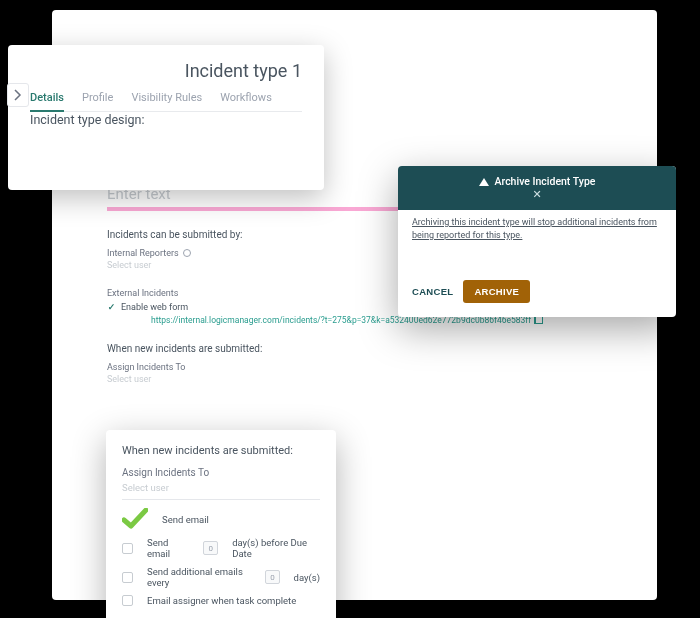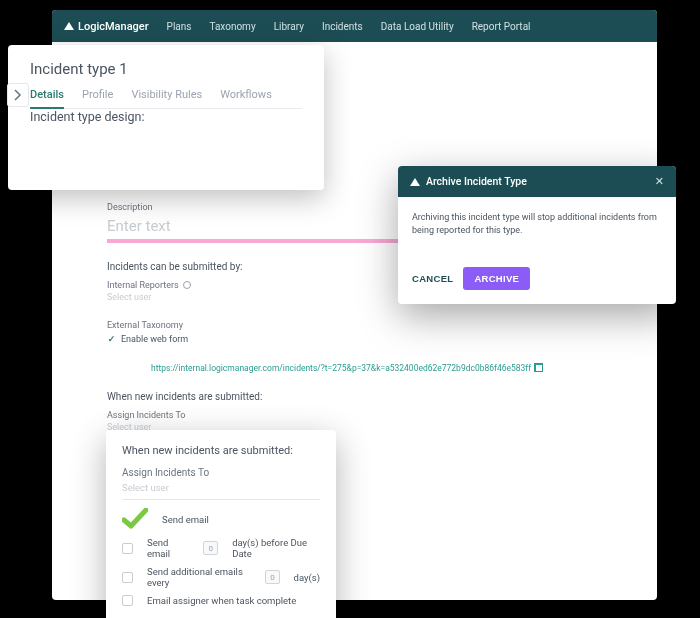--- a/index.html
+++ b/index.html
@@ -12,85 +12,73 @@
 .main-content { padding: 20px 15px 20px 55px; }
 .field-block { margin-bottom: 18px; }
 .field-label { font-size: 9px; color: #6b7280; margin-bottom: 3px; }
 .field-input-placeholder { font-size: 15px; color: #c7ccd1; border-bottom: 4px solid #f9a8d4; padding: 2px 0 4px; }
 .section-title { font-size: 10px; color: #4a5560; margin: 16px 0 8px; }
 .sub-label { font-size: 9px; color: #6b7280; margin-bottom: 2px; display: flex; align-items: center; gap: 4px; }
 .gear { width: 8px; height: 8px; border: 1px solid #9ca3af; border-radius: 50%; position: relative; }
 .select-placeholder { font-size: 9px; color: #c7ccd1; }
 .checkbox-row { display: flex; align-items: center; gap: 5px; font-size: 9px; color: #4a5560; margin-top: 4px; }
 .check-small { width: 9px; height: 9px; display: inline-flex; align-items: center; justify-content: center; color: #2a7a6f; font-size: 9px; font-weight: bold; }
-.url-link { font-size: 8.5px; color: #2a9d8f; word-break: break-all; display: flex; align-items: center; gap: 4px; margin-top: 19px; padding-left: 44px; }
+.url-link { font-size: 8.5px; color: #2a9d8f; word-break: break-all; display: flex; align-items: center; gap: 4px; margin-top: 3px; padding-left: 44px; }
 .copy-icon { width: 8px; height: 8px; border: 1px solid #2a9d8f; position: relative; }
 .copy-icon::after { content: ""; position: absolute; left: -2px; top: -2px; width: 8px; height: 8px; border: 1px solid #2a9d8f; border-right: 0; border-bottom: 0; }
 .top-card { position: absolute; left: 8px; top: 45px; width: 316px; height: 145px; background: #fff; border-radius: 4px; box-shadow: 0 8px 28px rgba(0,0,0,0.25); padding: 15px 22px; z-index: 10; }
 .chevron-btn { position: absolute; left: -1px; top: 38px; width: 22px; height: 24px; background: #fff; border: 1px solid #e5e7eb; border-radius: 3px; display: flex; align-items: center; justify-content: center; cursor: pointer; }
 .chevron-btn svg { width: 8px; height: 12px; }
-.card-title { font-size: 15px; color: #4a5560; font-weight: 400; margin-bottom: 10px; }
+.card-title { font-size: 18px; color: #4a5560; font-weight: 400; margin-bottom: 10px; text-align: right; }
 .tabs { display: flex; gap: 18px; border-bottom: 1px solid #e8eaed; }
 .tab { font-size: 11px; color: #9ca3af; padding-bottom: 6px; cursor: pointer; border-bottom: 2px solid transparent; margin-bottom: -1px; }
 .tab.active { color: #2a7a6f; border-bottom-color: #2a7a6f; font-weight: 500; }
 .design-label { font-size: 12.5px; color: #4a5560; }
 .bottom-card { position: absolute; left: 106px; top: 430px; width: 230px; background: #fff; border-radius: 4px; box-shadow: 0 10px 34px rgba(0,0,0,0.30); padding: 14px 16px 18px; z-index: 10; }
 .bc-title { font-size: 11px; color: #4a5560; margin-bottom: 10px; }
 .bc-section-label { font-size: 10px; color: #6b7280; margin-bottom: 2px; }
 .bc-select { font-size: 9.5px; color: #c7ccd1; border-bottom: 1px solid #e5e7eb; padding: 2px 0 6px; margin-bottom: 8px; }
 .bc-row { display: flex; align-items: center; gap: 14px; font-size: 9.5px; color: #4a5560; margin: 7px 0; }
 .big-check { width: 26px; height: 22px; position: relative; flex-shrink: 0; }
 .cb-empty { width: 11px; height: 11px; border: 1px solid #c7ccd1; border-radius: 2px; flex-shrink: 0; }
 .num-box { width: 16px; height: 14px; border: 1px solid #d1d5db; border-radius: 2px; display: inline-flex; align-items: center; justify-content: center; font-size: 8px; color: #9ca3af; background: #f8f9fa; }
 .modal { position: absolute; left: 398px; top: 166px; width: 278px; background: #fff; border-radius: 4px; box-shadow: 0 12px 38px rgba(0,0,0,0.35); z-index: 20; overflow: hidden; }
-.modal-header { background: #1d4d54; color: #fff; padding: 9px 12px; display: flex; align-items: center; justify-content: space-between; font-size: 10.5px; font-weight: 500; }
+.modal-header { background: #1d4d54; color: #fff; padding: 9px 12px; display: flex; align-items: center; justify-content: space-between; font-size: 10.5px; font-weight: 500; flex-direction: column; }
 .modal-header-left { display: flex; align-items: center; gap: 6px; }
 .warning-triangle { width: 0; height: 0; border-left: 5px solid transparent; border-right: 5px solid transparent; border-bottom: 8px solid #fff; position: relative; }
 .close-x { cursor: pointer; font-size: 11px; color: #cfe0e3; }
-.modal-body { padding: 14px 14px 10px; font-size: 9px; color: #4a5560; line-height: 1.45; min-height: 62px; }
+.modal-body { padding: 6px 14px 10px; font-size: 9px; color: #4a5560; line-height: 1.45; min-height: 62px; text-decoration: underline; }
 .modal-footer { padding: 8px 14px 14px; display: flex; justify-content: flex-start; gap: 10px; }
 .btn-cancel { background: none; border: none; color: #1d4d54; font-size: 9.5px; font-weight: 600; cursor: pointer; letter-spacing: 0.3px; }
-.btn-archive { background: #8b5cf6; border: none; color: #fff; font-size: 9.5px; font-weight: 600; padding: 6px 11px; border-radius: 3px; cursor: pointer; letter-spacing: 0.3px; }
+.btn-archive { background: #a16207; border: none; color: #fff; font-size: 9.5px; font-weight: 600; padding: 6px 11px; border-radius: 3px; cursor: pointer; letter-spacing: 0.3px; }
 </style>
 </head>
 <body>
 
 <div class="main-window">
-  <div class="topbar">
-    <div class="logo">
-      <span class="logo-icon"></span>
-      <span>LogicManager</span>
-    </div>
-    <span class="nav-item">Plans</span>
-    <span class="nav-item">Taxonomy</span>
-    <span class="nav-item">Library</span>
-    <span class="nav-item">Incidents</span>
-    <span class="nav-item">Data Load Utility</span>
-    <span class="nav-item">Report Portal</span>
-  </div>
 
   <div class="main-content">
     <div style="height:140px"></div>
     <div class="field-block">
       <div class="field-label">Description</div>
       <div class="field-input-placeholder">Enter text</div>
     </div>
 
     <div class="section-title">Incidents can be submitted by:</div>
 
     <div class="field-block">
       <div class="sub-label">
         <span>Internal Reporters</span>
         <span class="gear"></span>
       </div>
       <div class="select-placeholder">Select user</div>
     </div>
 
     <div class="field-block">
-      <div class="sub-label">External Taxonomy</div>
+      <div class="sub-label">External Incidents</div>
       <div class="checkbox-row">
         <span class="check-small">✓</span>
         <span>Enable web form</span>
       </div>
       <div class="url-link">
         <span>https://internal.logicmanager.com/incidents/?t=275&amp;p=37&amp;k=a532400ed62e772b9dc0b86f46e583ff</span>
         <span class="copy-icon"></span>
       </div>
     </div>
 

